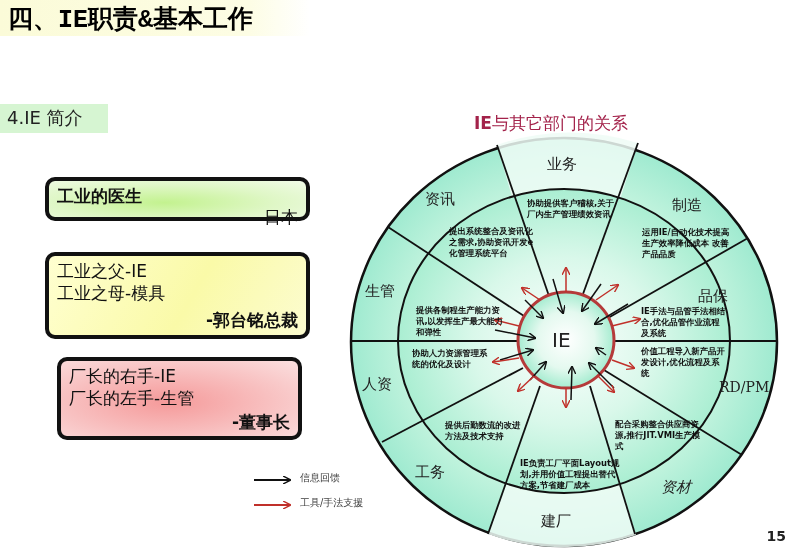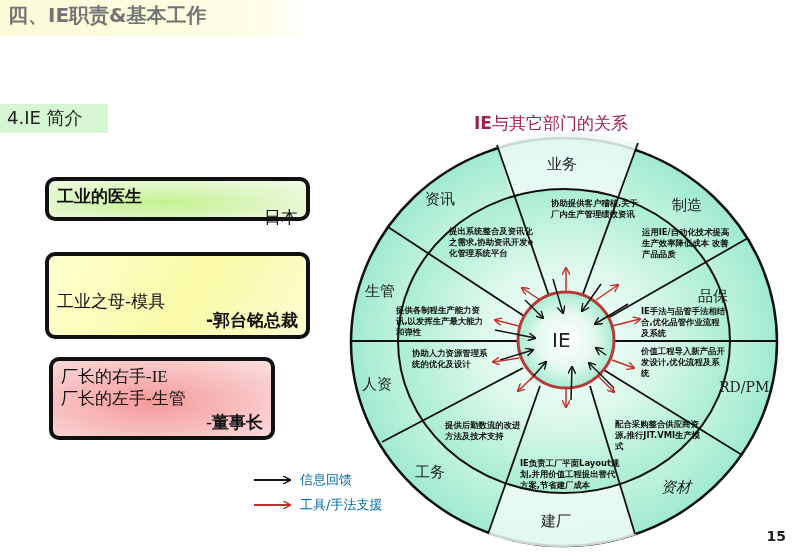--- a/index.html
+++ b/index.html
@@ -1,65 +1,66 @@
 <!DOCTYPE html>
 <html><head>
 <meta charset="utf-8">
 <style>
   html, body { margin:0; padding:0; }
   body { width:800px; height:553px; background:#ffffff; position:relative; overflow:hidden;
          font-family:"DejaVu Sans","Liberation Sans",sans-serif; }
   .title-bar { position:absolute; left:0; top:0; width:310px; height:36px;
                background:linear-gradient(90deg,#fbfbd8 0%,#fdfde4 80%,#ffffff 100%); }
-  .title { position:absolute; left:8px; top:2px; font-size:20px; font-weight:bold; color:#737373;
-           letter-spacing:0px; white-space:nowrap; }
+  .title { position:absolute; left:8px; top:2px; font-size:25px; font-weight:bold; color:#000000;
+           letter-spacing:0px; white-space:nowrap;font-family:Liberation Mono, monospace; }
   .section-tag { position:absolute; left:0; top:104px; width:108px; height:29px;
                  background:#d6f5d2; }
   .section-label { position:absolute; left:7px; top:106px; font-size:18px; color:#222; white-space:nowrap; }
   .card { position:absolute; border:4px solid #111; border-radius:10px; box-sizing:border-box; }
   .card-1 { left:45px; top:177px; width:265px; height:44px;
             background:radial-gradient(ellipse at 45% 60%,#c3f28f 0%,#dff7c6 55%,#f1fbe8 100%); }
   .card-2 { left:45px; top:252px; width:265px; height:87px;
             background:linear-gradient(120deg,#ffffd0 0%,#fafaa8 55%,#fcfccf 100%); }
-  .card-3 { left:49px; top:357px; width:226px; height:83px;
-            background:radial-gradient(ellipse at 45% 55%,#f59a9a 0%,#f8c0c0 55%,#fbe0e0 100%);font-family:Liberation Serif, serif; }
+  .card-3 { left:57px; top:357px; width:245px; height:83px;
+            background:radial-gradient(ellipse at 45% 55%,#f59a9a 0%,#f8c0c0 55%,#fbe0e0 100%); }
   .card-line { position:absolute; font-size:17px; color:#111; white-space:nowrap; }
   .card-1 .l1 { left:8px; top:4px; font-weight:bold; }
   .card-1 .src { right:8px; top:25px; }
   .card-2 .l1 { left:8px; top:4px; }
-  .card-2 .l2 { left:8px; top:26px;margin-top:8px; }
+  .card-2 .l2 { left:8px; top:26px; }
   .card-2 .src { right:8px; top:53px; }
   .card-3 .l1 { left:8px; top:4px; }
   .card-3 .l2 { left:8px; top:26px; }
   .card-3 .src { right:8px; top:50px; }
   .b { font-weight:bold; }
   .diagram-title { position:absolute; left:474px; top:112px; font-size:17px; color:#a3224a; white-space:nowrap; }
   .diagram-title .ie { font-weight:bold; }
   svg.diagram { position:absolute; left:0; top:0; }
   .dept { position:absolute; font-size:15px; color:#222; white-space:nowrap; }
   .desc { position:absolute; font-size:8.4px; line-height:11px; color:#111; font-weight:bold; }
   .ie-label { position:absolute; left:552px; top:328px; font-size:20px; color:#222; }
   .legend-item { position:absolute; display:flex; align-items:center; }
-  .legend-label { font-size:13px; color:#0369a1; margin-left:20px; white-space:nowrap; }
+  .legend-label { font-size:10px; color:#404040; margin-left:20px; white-space:nowrap; }
   .page-num { position:absolute; right:14px; top:528px; font-size:14px; font-weight:bold; color:#222; }
 </style>
 </head>
 <body>
 
 <div class="title-bar"></div>
 <div class="title">四、IE职责&amp;基本工作</div>
 
 <div class="section-tag"></div>
 <div class="section-label">4.IE 简介</div>
 
 <div class="card card-1">
   <span class="card-line l1">工业的医生</span>
   <span class="card-line src">-日本</span>
 </div>
 <div class="card card-2">
+  <span class="card-line l1">工业之父-IE</span>
   <span class="card-line l2">工业之母-模具</span>
   <span class="card-line src b">-郭台铭总裁</span>
 </div>
 <div class="card card-3">
   <span class="card-line l1">厂长的右手-IE</span>
   <span class="card-line l2">厂长的左手-生管</span>
   <span class="card-line src b">-董事长</span>
 </div>
 
 <div class="diagram-title"><span class="ie">IE</span><span>与其它部门的关系</span></div>
@@ -145,29 +146,29 @@
 <div class="dept" style="left:672px;top:196px;">制造</div>
 <div class="dept" style="left:698px;top:287px;">品保</div>
 <div class="dept" style="left:719px;top:379px;font-family:'DejaVu Serif','Liberation Serif',serif;font-size:14px;">RD/PM</div>
 <div class="dept" style="left:661px;top:478px;font-style:italic;">资材</div>
 <div class="dept" style="left:541px;top:512px;">建厂</div>
 <div class="dept" style="left:415px;top:463px;">工务</div>
 <div class="dept" style="left:362px;top:375px;">人资</div>
 <div class="dept" style="left:365px;top:282px;">生管</div>
 <div class="dept" style="left:425px;top:190px;">资讯</div>
 
-<div class="desc" style="left:527px;top:198px;width:92px;margin-left:24px;">协助提供客户稽核,关于厂内生产管理绩效资讯</div>
+<div class="desc" style="left:527px;top:198px;width:92px;">协助提供客户稽核,关于厂内生产管理绩效资讯</div>
 <div class="desc" style="left:614px;top:227px;width:90px;margin-left:28px;">运用IE/自动化技术提高生产效率降低成本 改善产品品质</div>
 <div class="desc" style="left:641px;top:306px;width:86px;">IE手法与品管手法相结合,优化品管作业流程及系统</div>
 <div class="desc" style="left:641px;top:346px;width:86px;">价值工程导入新产品开发设计,优化流程及系统</div>
 <div class="desc" style="left:615px;top:419px;width:86px;">配合采购整合供应商资源,推行JIT.VMI生产模式</div>
 <div class="desc" style="left:520px;top:458px;width:100px;">IE负责工厂平面Layout规划,并用价值工程提出替代方案,节省建厂成本</div>
 <div class="desc" style="left:445px;top:420px;width:80px;">提供后勤数流的改进方法及技术支持</div>
 <div class="desc" style="left:412px;top:348px;width:78px;">协助人力资源管理系统的优化及设计</div>
-<div class="desc" style="left:396px;top:305px;width:90px;">提供各制程生产能力资讯,以发挥生产最大能力和弹性</div>
+<div class="desc" style="left:416px;top:305px;width:90px;">提供各制程生产能力资讯,以发挥生产最大能力和弹性</div>
 <div class="desc" style="left:449px;top:226px;width:86px;">提出系统整合及资讯化之需求,协助资讯开发e化管理系统平台</div>
 
 <div class="ie-label">IE</div>
 
 <div class="legend-item" style="left:300px;top:471px;">
   <span class="legend-label" style="margin-left:0">信息回馈</span>
 </div>
 <div class="legend-item" style="left:300px;top:496px;">
   <span class="legend-label" style="margin-left:0">工具/手法支援</span>
 </div>

